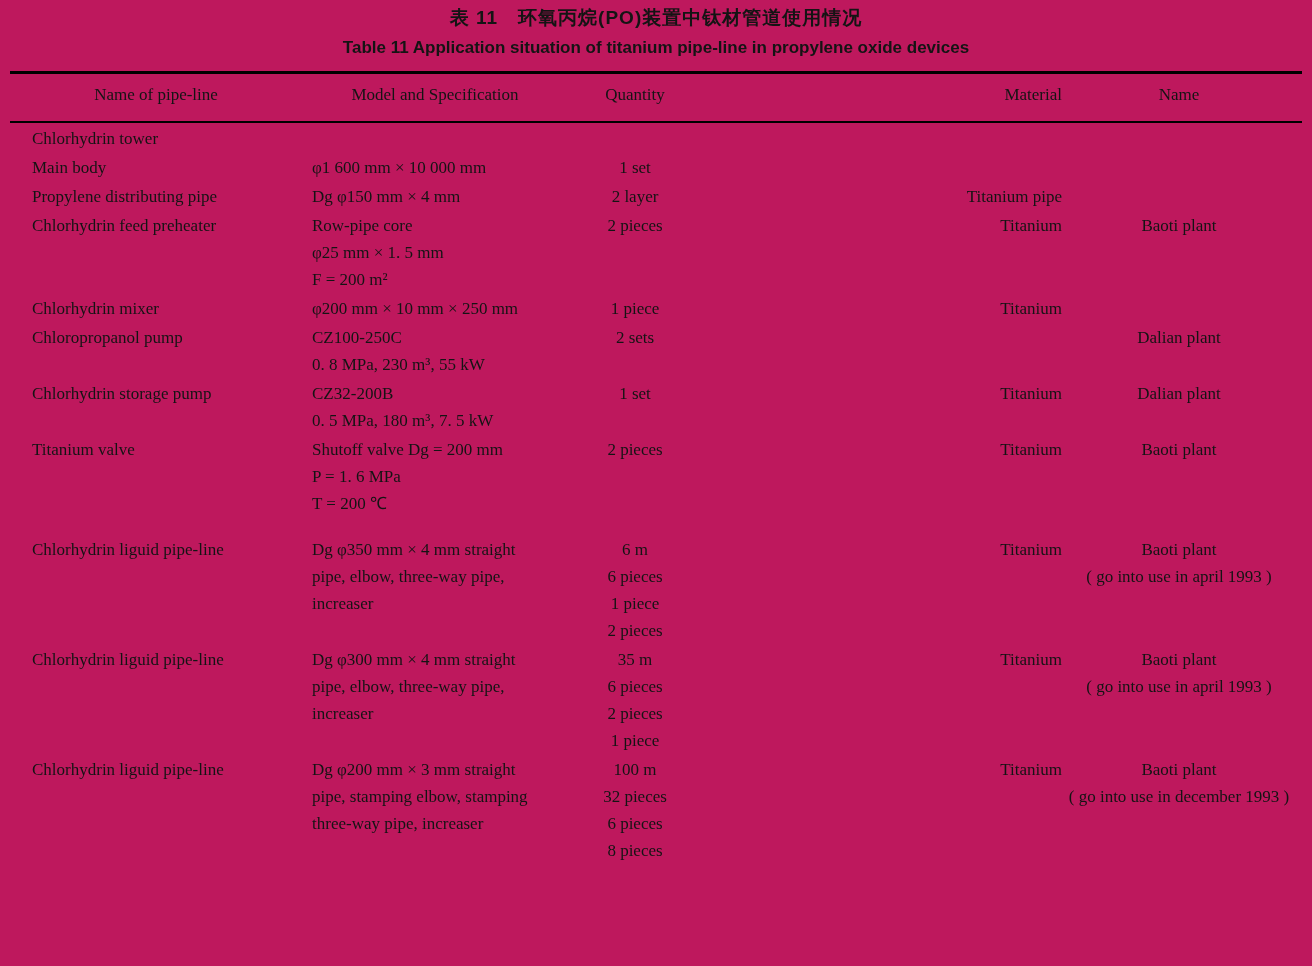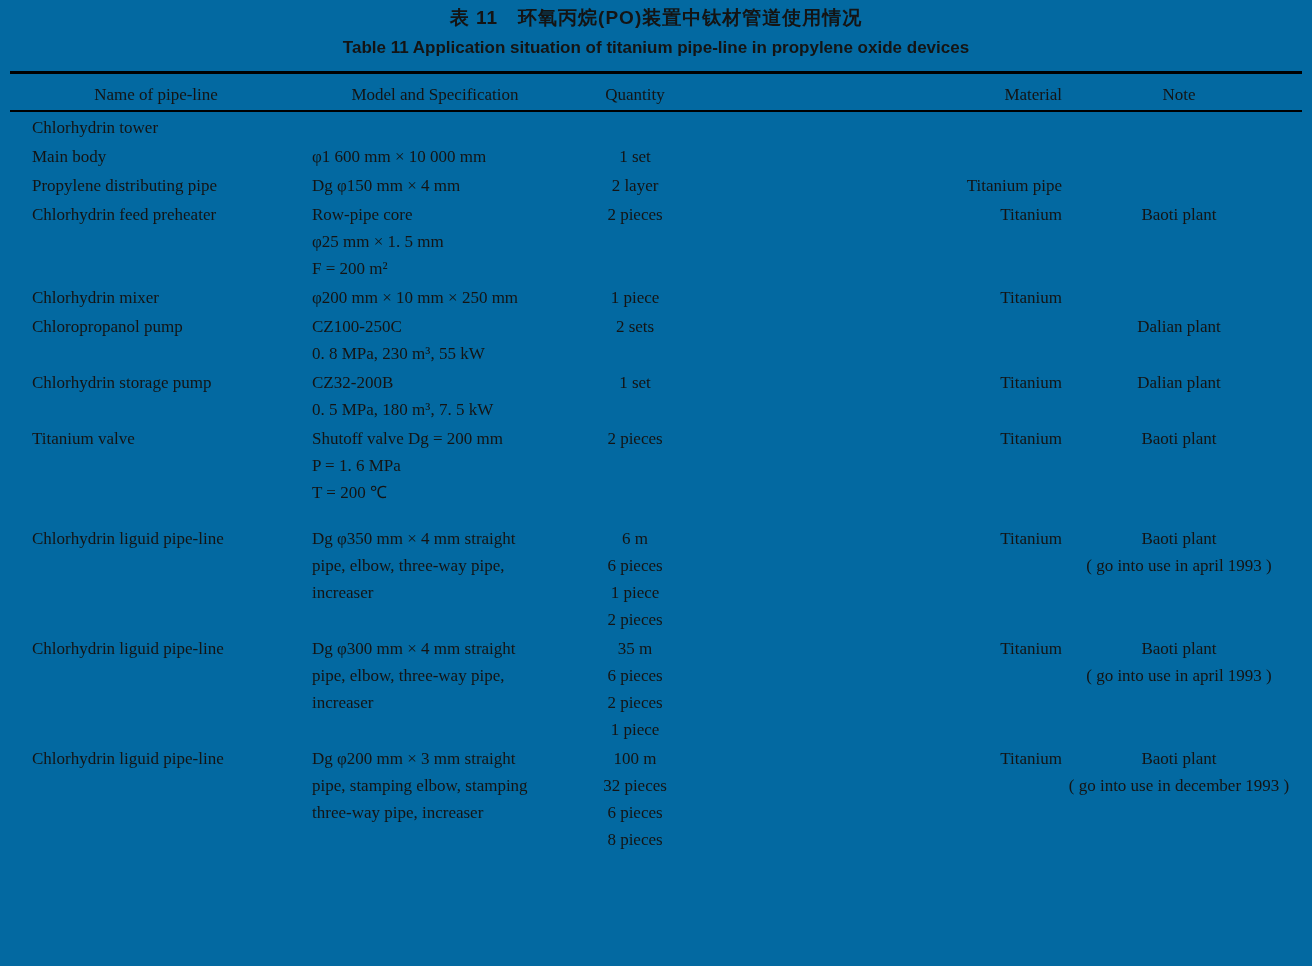--- a/index.html
+++ b/index.html
@@ -4,21 +4,21 @@
 <style>
   html, body {
     margin: 0;
     padding: 0;
     background: #ffffff;
   }
   .page {
     position: relative;
     width: 1312px;
     height: 966px;
-    background: #0369a1;
+    background: #be185d;
     color: #141414;
     font-family: "Liberation Serif", serif;
     font-size: 17px;
     overflow: hidden;
   }
   .title-zh {
     padding-top: 5px;
     text-align: center;
     font-family: "Liberation Sans", sans-serif;
     font-weight: bold;
@@ -35,21 +35,21 @@
   .table {
     margin: 13px 10px 0 10px;
     border-top: 3px solid #000000;
   }
   .grid-row {
     display: grid;
     grid-template-columns: 292px 266px 134px 360px 1fr;
   }
   .thead {
     border-bottom: 2px solid #000000;
-    padding: 9px 0 3px 0;
+    padding: 9px 0 14px 0;
   }
   .th {
     text-align: center;
     line-height: 24px;
   }
   .cell { line-height: 27px; }
   .c1 { text-align: left; padding-left: 22px; }
   .c2 { text-align: left; padding-left: 10px; }
   .c3 { text-align: center; }
   .c4 { text-align: right; }
@@ -69,21 +69,21 @@
 
   <div class="title-en">Table 11   Application situation of titanium pipe-line in propylene oxide devices</div>
 
   <div class="table">
 
     <div class="grid-row thead">
       <div class="th c1">Name of pipe-line</div>
       <div class="th c2">Model and Specification</div>
       <div class="th c3">Quantity</div>
       <div class="th c4">Material</div>
-      <div class="th c5">Note</div>
+      <div class="th c5">Name</div>
     </div>
 
     <div id="tbody">
         <div class="grid-row body-row">
           <div class="cell c1">
             <div class="line">Chlorhydrin tower</div>
           </div>
           <div class="cell c2"></div>
           <div class="cell c3"></div>
           <div class="cell c4"></div>

